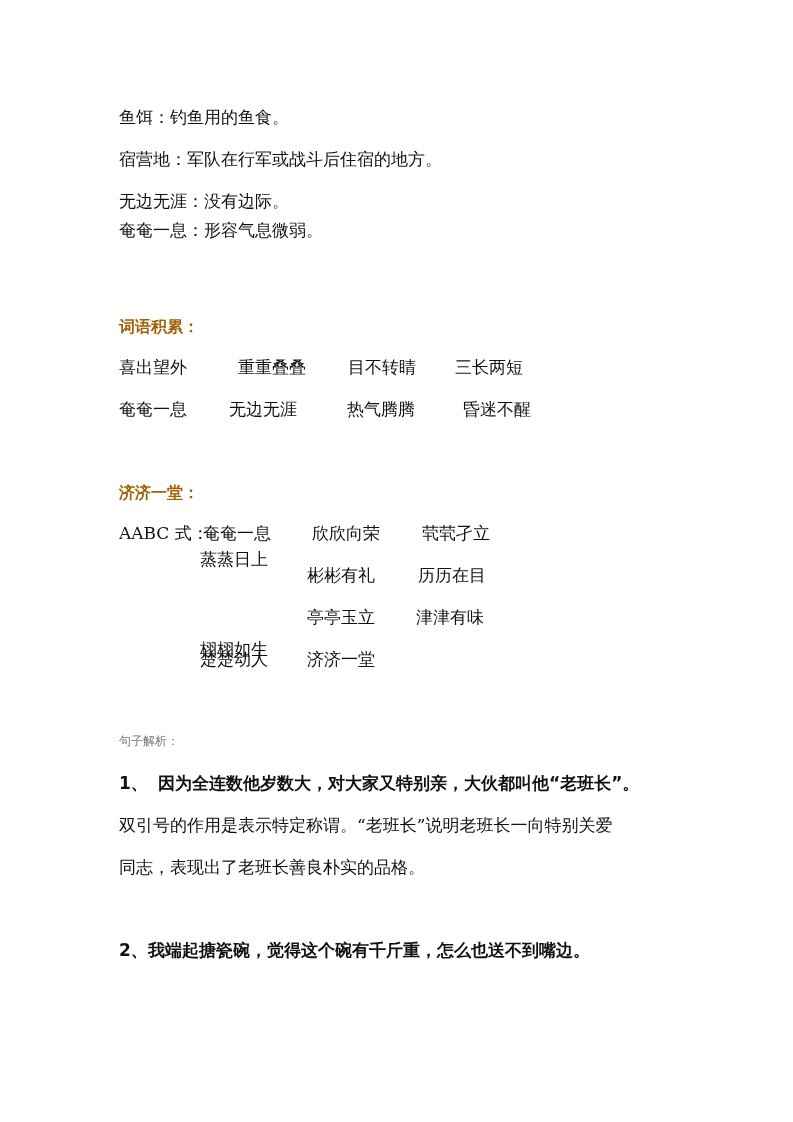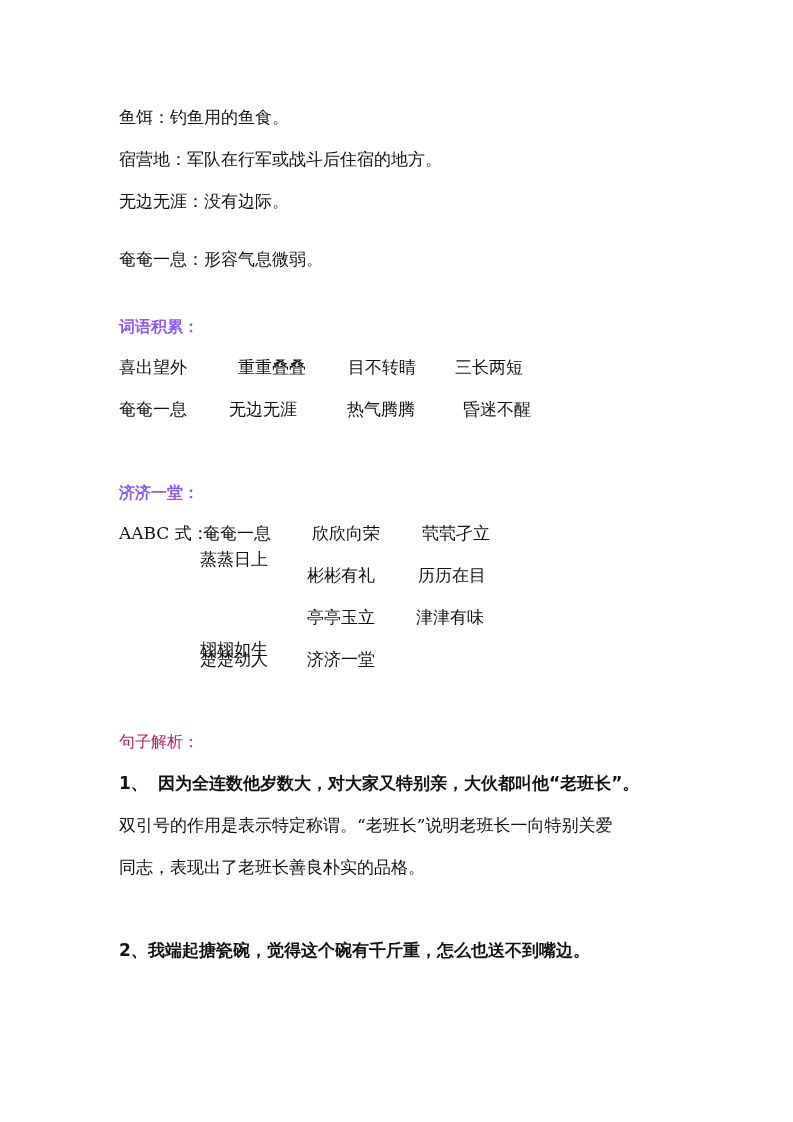--- a/index.html
+++ b/index.html
@@ -1,31 +1,31 @@
 <!DOCTYPE html>
 <html><head>
 <meta charset="utf-8">
 <style>
   html, body { margin:0; padding:0; background:#ffffff; }
   body { width:793px; height:1122px; position:relative; overflow:hidden;
          font-family: "DejaVu Serif", "Liberation Serif", serif; color:#111; }
   .line { position:absolute; left:119px; font-size:17px; line-height:22px; white-space:nowrap;text-align:center; }
-  .heading-red { color:#8b5cf6; font-family:"DejaVu Sans", "Liberation Sans", sans-serif; font-weight:bold; font-size:16px; }
-  .heading-blue { color:#be185d; font-family:Liberation Sans, sans-serif; font-size:16px; }
+  .heading-red { color:#a16207; font-family:"DejaVu Sans", "Liberation Sans", sans-serif; font-weight:bold; font-size:16px; }
+  .heading-blue { color:#737373; font-family:Liberation Mono, monospace; font-size:12px; }
   .bold { font-weight:bold; font-family:"DejaVu Sans", "Liberation Sans", sans-serif; }
   .word { position:absolute; font-size:17px; line-height:22px; white-space:nowrap; }
 </style>
 </head>
 <body>
 
 <div>
   <div class="line" style="top:106px">鱼饵：钓鱼用的鱼食。</div>
   <div class="line" style="top:148px">宿营地：军队在行军或战斗后住宿的地方。</div>
   <div class="line" style="top:190px">无边无涯：没有边际。</div>
-  <div class="line" style="top:248px">奄奄一息：形容气息微弱。</div>
+  <div class="line" style="top:219px">奄奄一息：形容气息微弱。</div>
 </div>
 
 <div>
   <div class="line heading-red" style="top:316px">词语积累：</div>
   <div class="word" style="top:356px;left:119px">喜出望外</div>
   <div class="word" style="top:356px;left:238px">重重叠叠</div>
   <div class="word" style="top:356px;left:348px">目不转睛</div>
   <div class="word" style="top:356px;left:455px">三长两短</div>
   <div class="word" style="top:398px;left:119px">奄奄一息</div>
   <div class="word" style="top:398px;left:229px">无边无涯</div>

